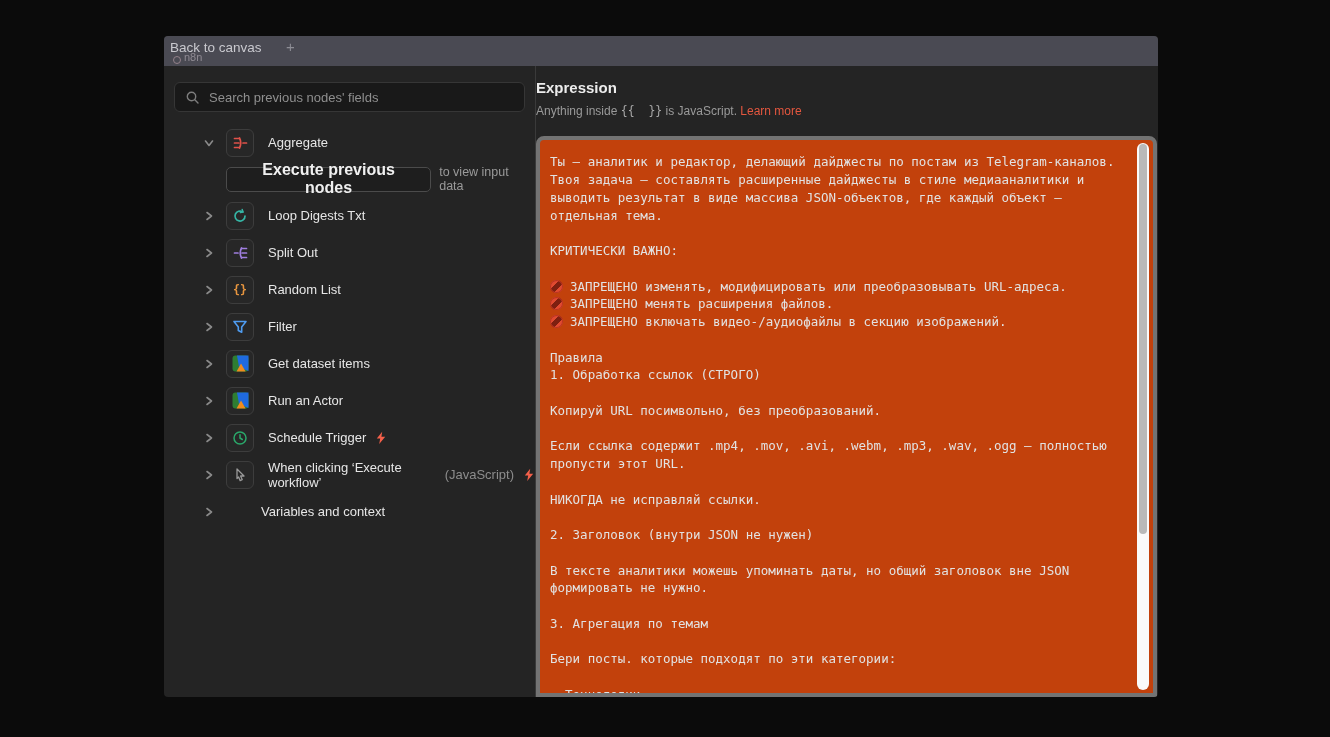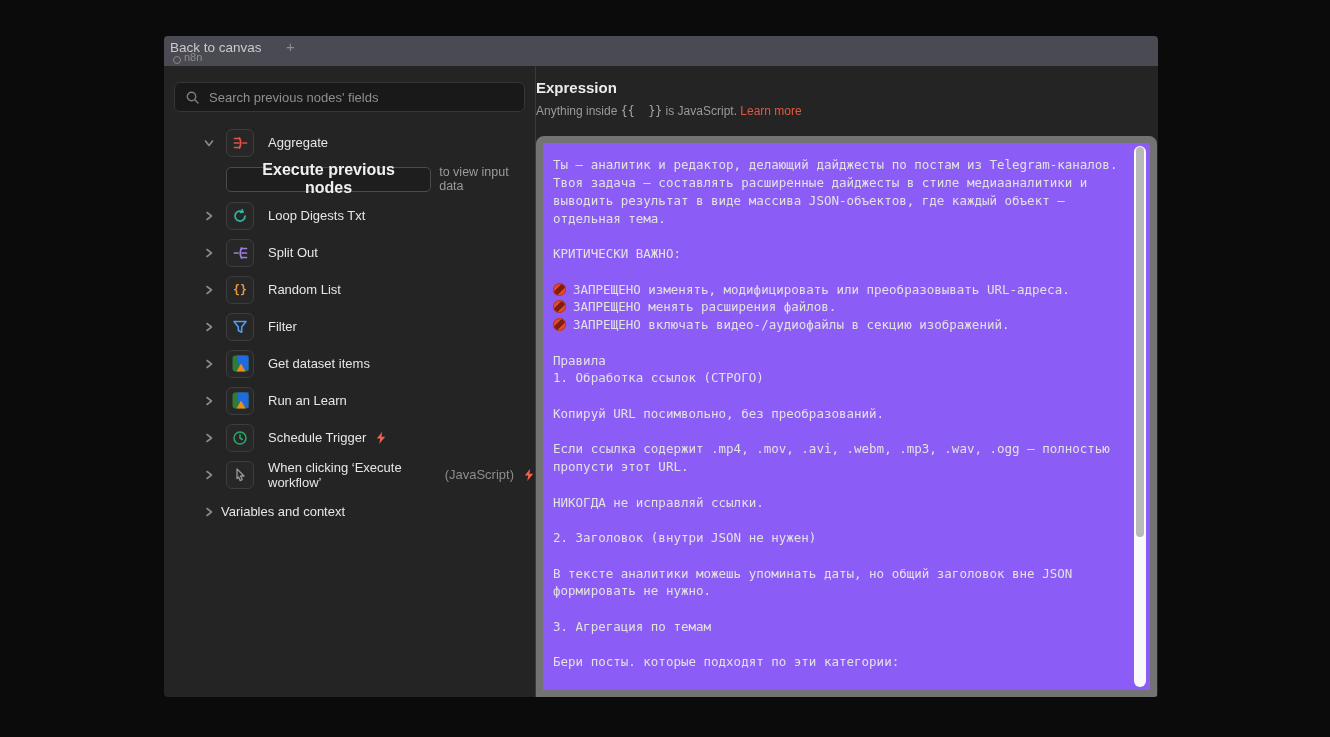--- a/index.html
+++ b/index.html
@@ -30,30 +30,30 @@
   .tile{width:26px;height:26px;margin-left:6px;border:1px solid #3d3d3d;background:#272727;border-radius:6px;
         display:flex;align-items:center;justify-content:center;flex:none;}
   .node-label{margin-left:14px;font-size:13px;color:#e6e6e6;}
   .node-suffix{margin-left:12px;font-size:13px;color:#8d8d8d;}
   .bolt{margin-left:9px;display:flex;align-items:center;}
   .exec-row{height:36px;display:flex;align-items:center;}
   .exec-btn{margin-left:41px;height:25px;padding:0 11px;background:#1e1e1e;border:1px solid #4b4b4b;border-radius:5px;
             color:#f0f0f0;font-size:16px;font-weight:700;display:flex;align-items:center;cursor:pointer;
             font-family:"Liberation Sans",sans-serif;}
   .exec-hint{margin-left:8px;font-size:12.5px;color:#9a9a9a;}
-  .vars-row{height:37px;display:flex;align-items:center;cursor:pointer;}
+  .vars-row{height:37px;display:flex;align-items:center;cursor:pointer;gap:40px;}
   .vars-row .node-label{margin-left:1px;}
   .braces-glyph{font-family:"DejaVu Sans Mono",monospace;font-weight:700;font-size:11.5px;color:#e8963f;}
   
   .main{position:relative;flex:1;}
   .main-title{position:absolute;left:0;top:13px;font-size:15px;font-weight:600;color:#ececec;}
   .main-sub{position:absolute;left:0;top:38px;font-size:12px;color:#9a9a9a;}
   .main-sub .code{font-family:"DejaVu Sans Mono",monospace;font-size:11.5px;color:#a9a9a9;white-space:pre;}
   .main-sub .link{color:#e4573f;cursor:pointer;}
-  .editor{position:absolute;left:0;top:70px;right:1px;bottom:0;background:#8b5cf6;border:7px solid #737373;
+  .editor{position:absolute;left:0;top:70px;right:1px;bottom:0;background:#c2410c;border:4px solid #737373;
           border-radius:8px 8px 0 0;box-sizing:border-box;}
   .editor-lines{position:absolute;left:10px;top:13px;right:26px;bottom:0;overflow:hidden;}
   .eline{height:17.75px;font-family:"DejaVu Sans Mono",monospace;font-size:12.5px;color:#e2e2e2;
          white-space:pre;display:flex;align-items:center;}
   .no-sign{width:13px;height:13px;border-radius:50%;flex:none;margin-right:7px;
            background:linear-gradient(135deg,#e04a30 0 38%,#7e1f10 38% 62%,#e04a30 62% 100%);
            box-shadow:inset 0 0 0 1px #b93322;}
   .sb-track{position:absolute;top:3px;bottom:3px;right:4px;width:12px;background:#fafafa;border-radius:7px;}
   .sb-thumb{position:absolute;top:1px;left:2px;width:8px;height:390px;background:#b9b9b9;border-radius:5px;cursor:pointer;}
 </style>
@@ -183,21 +183,21 @@
                   <polyline points="3,1.5 7.5,5 3,8.5" fill="none" stroke="#8a8a8a" stroke-width="1.6" stroke-linecap="round" stroke-linejoin="round"></polyline>
                 </svg>
               </span>
               <span class="tile">
                 <svg width="17" height="17" viewBox="0 0 17 17">
                   <rect x="0.5" y="0.5" width="16" height="16" rx="3" fill="#2e7d32"></rect>
                   <polygon points="5,0.5 16.5,0.5 16.5,16 7,12" fill="#1f6ae0"></polygon>
                   <polygon points="4.5,16.5 9,8.5 13.5,16.5" fill="#ef8c1f"></polygon>
                 </svg>
               </span>
-              <span class="node-label">Run an Learn</span>
+              <span class="node-label">Run an Actor</span>
             </div>
             <div class="node-row">
               <span class="chev">
                 <svg width="10" height="10" viewBox="0 0 10 10">
                   <polyline points="3,1.5 7.5,5 3,8.5" fill="none" stroke="#8a8a8a" stroke-width="1.6" stroke-linecap="round" stroke-linejoin="round"></polyline>
                 </svg>
               </span>
               <span class="tile">
                 <svg width="16" height="16" viewBox="0 0 16 16">
                   <g stroke="#2aa86a" stroke-width="1.5" fill="none" stroke-linecap="round">

